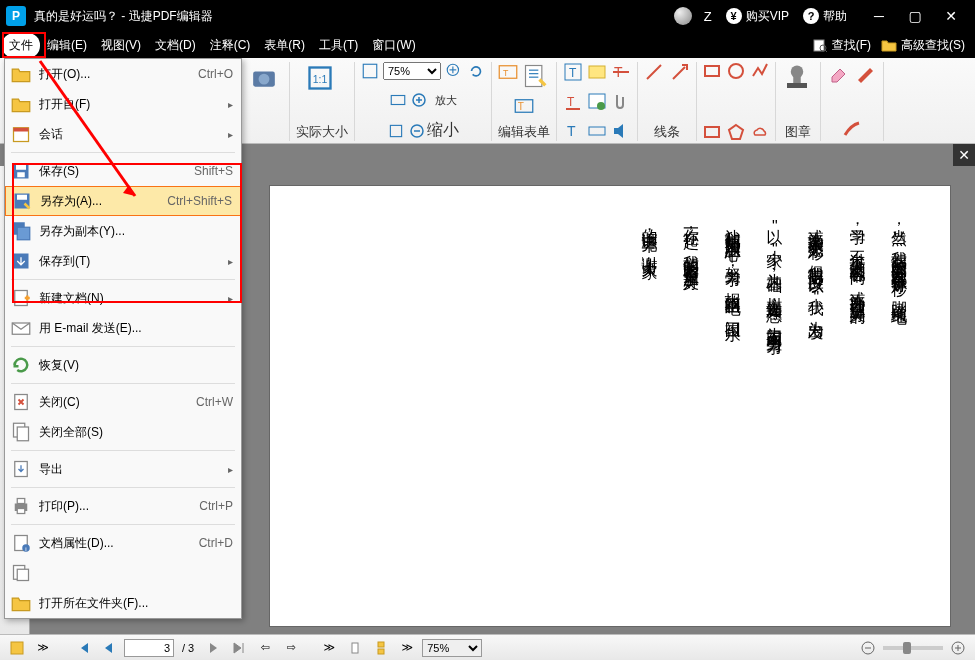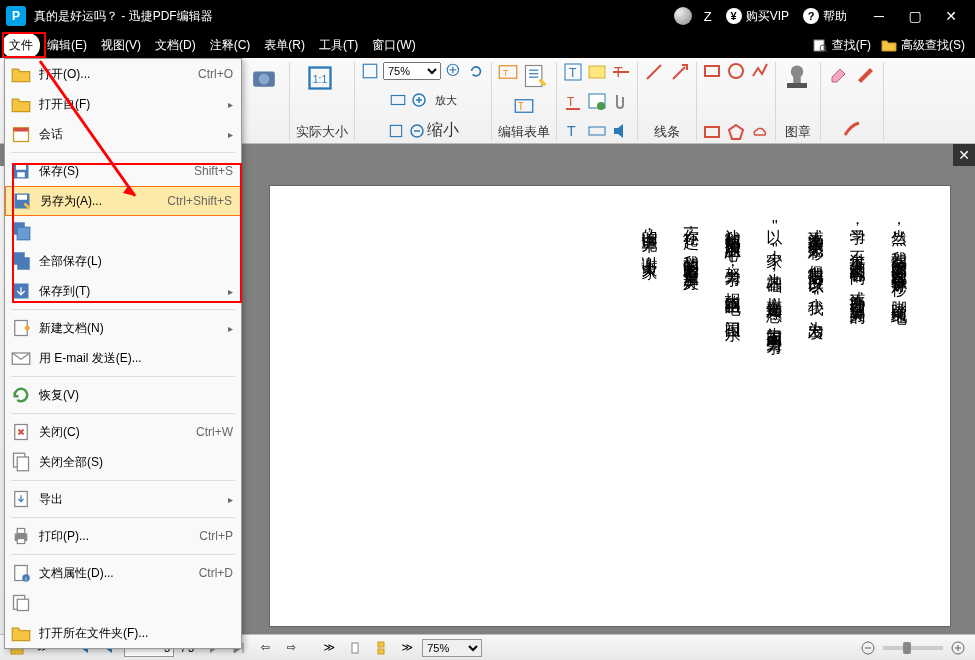--- a/index.html
+++ b/index.html
@@ -328,27 +328,21 @@
         <path d="M10 10 l4 4" stroke="#f5c542" stroke-width="2"></path>
       </svg>
       <span class="txt">另存为(A)...</span>
       <span class="sc">Ctrl+Shift+S</span>
     </div>
   <div class="item">
       <svg class="iicon" viewBox="0 0 16 16">
         <rect x="1" y="1" width="10" height="10" fill="#4a7ab8"></rect>
         <rect x="5" y="5" width="10" height="10" fill="#6a9ad4" stroke="#4a7ab8"></rect>
       </svg>
-    </div>
-  <div class="item">
-      <svg class="iicon" viewBox="0 0 16 16">
-        <rect x="1" y="1" width="10" height="10" fill="#4a7ab8"></rect>
-        <rect x="5" y="5" width="10" height="10" fill="#4a7ab8"></rect>
-      </svg>
-      <span class="txt">全部保存(L)</span>
+      <span class="txt">另存为副本(Y)...</span>
     </div>
   <div class="item">
       <svg class="iicon" viewBox="0 0 16 16">
         <rect x="2" y="2" width="12" height="12" fill="#4a7ab8"></rect>
         <path d="M8 5 v6 m-3 -3 l3 3 l3 -3" stroke="#fff" fill="none"></path>
       </svg>
       <span class="txt">保存到(T)</span>
       <span class="sub">▸</span>
     </div>
   <div class="sep"></div>

